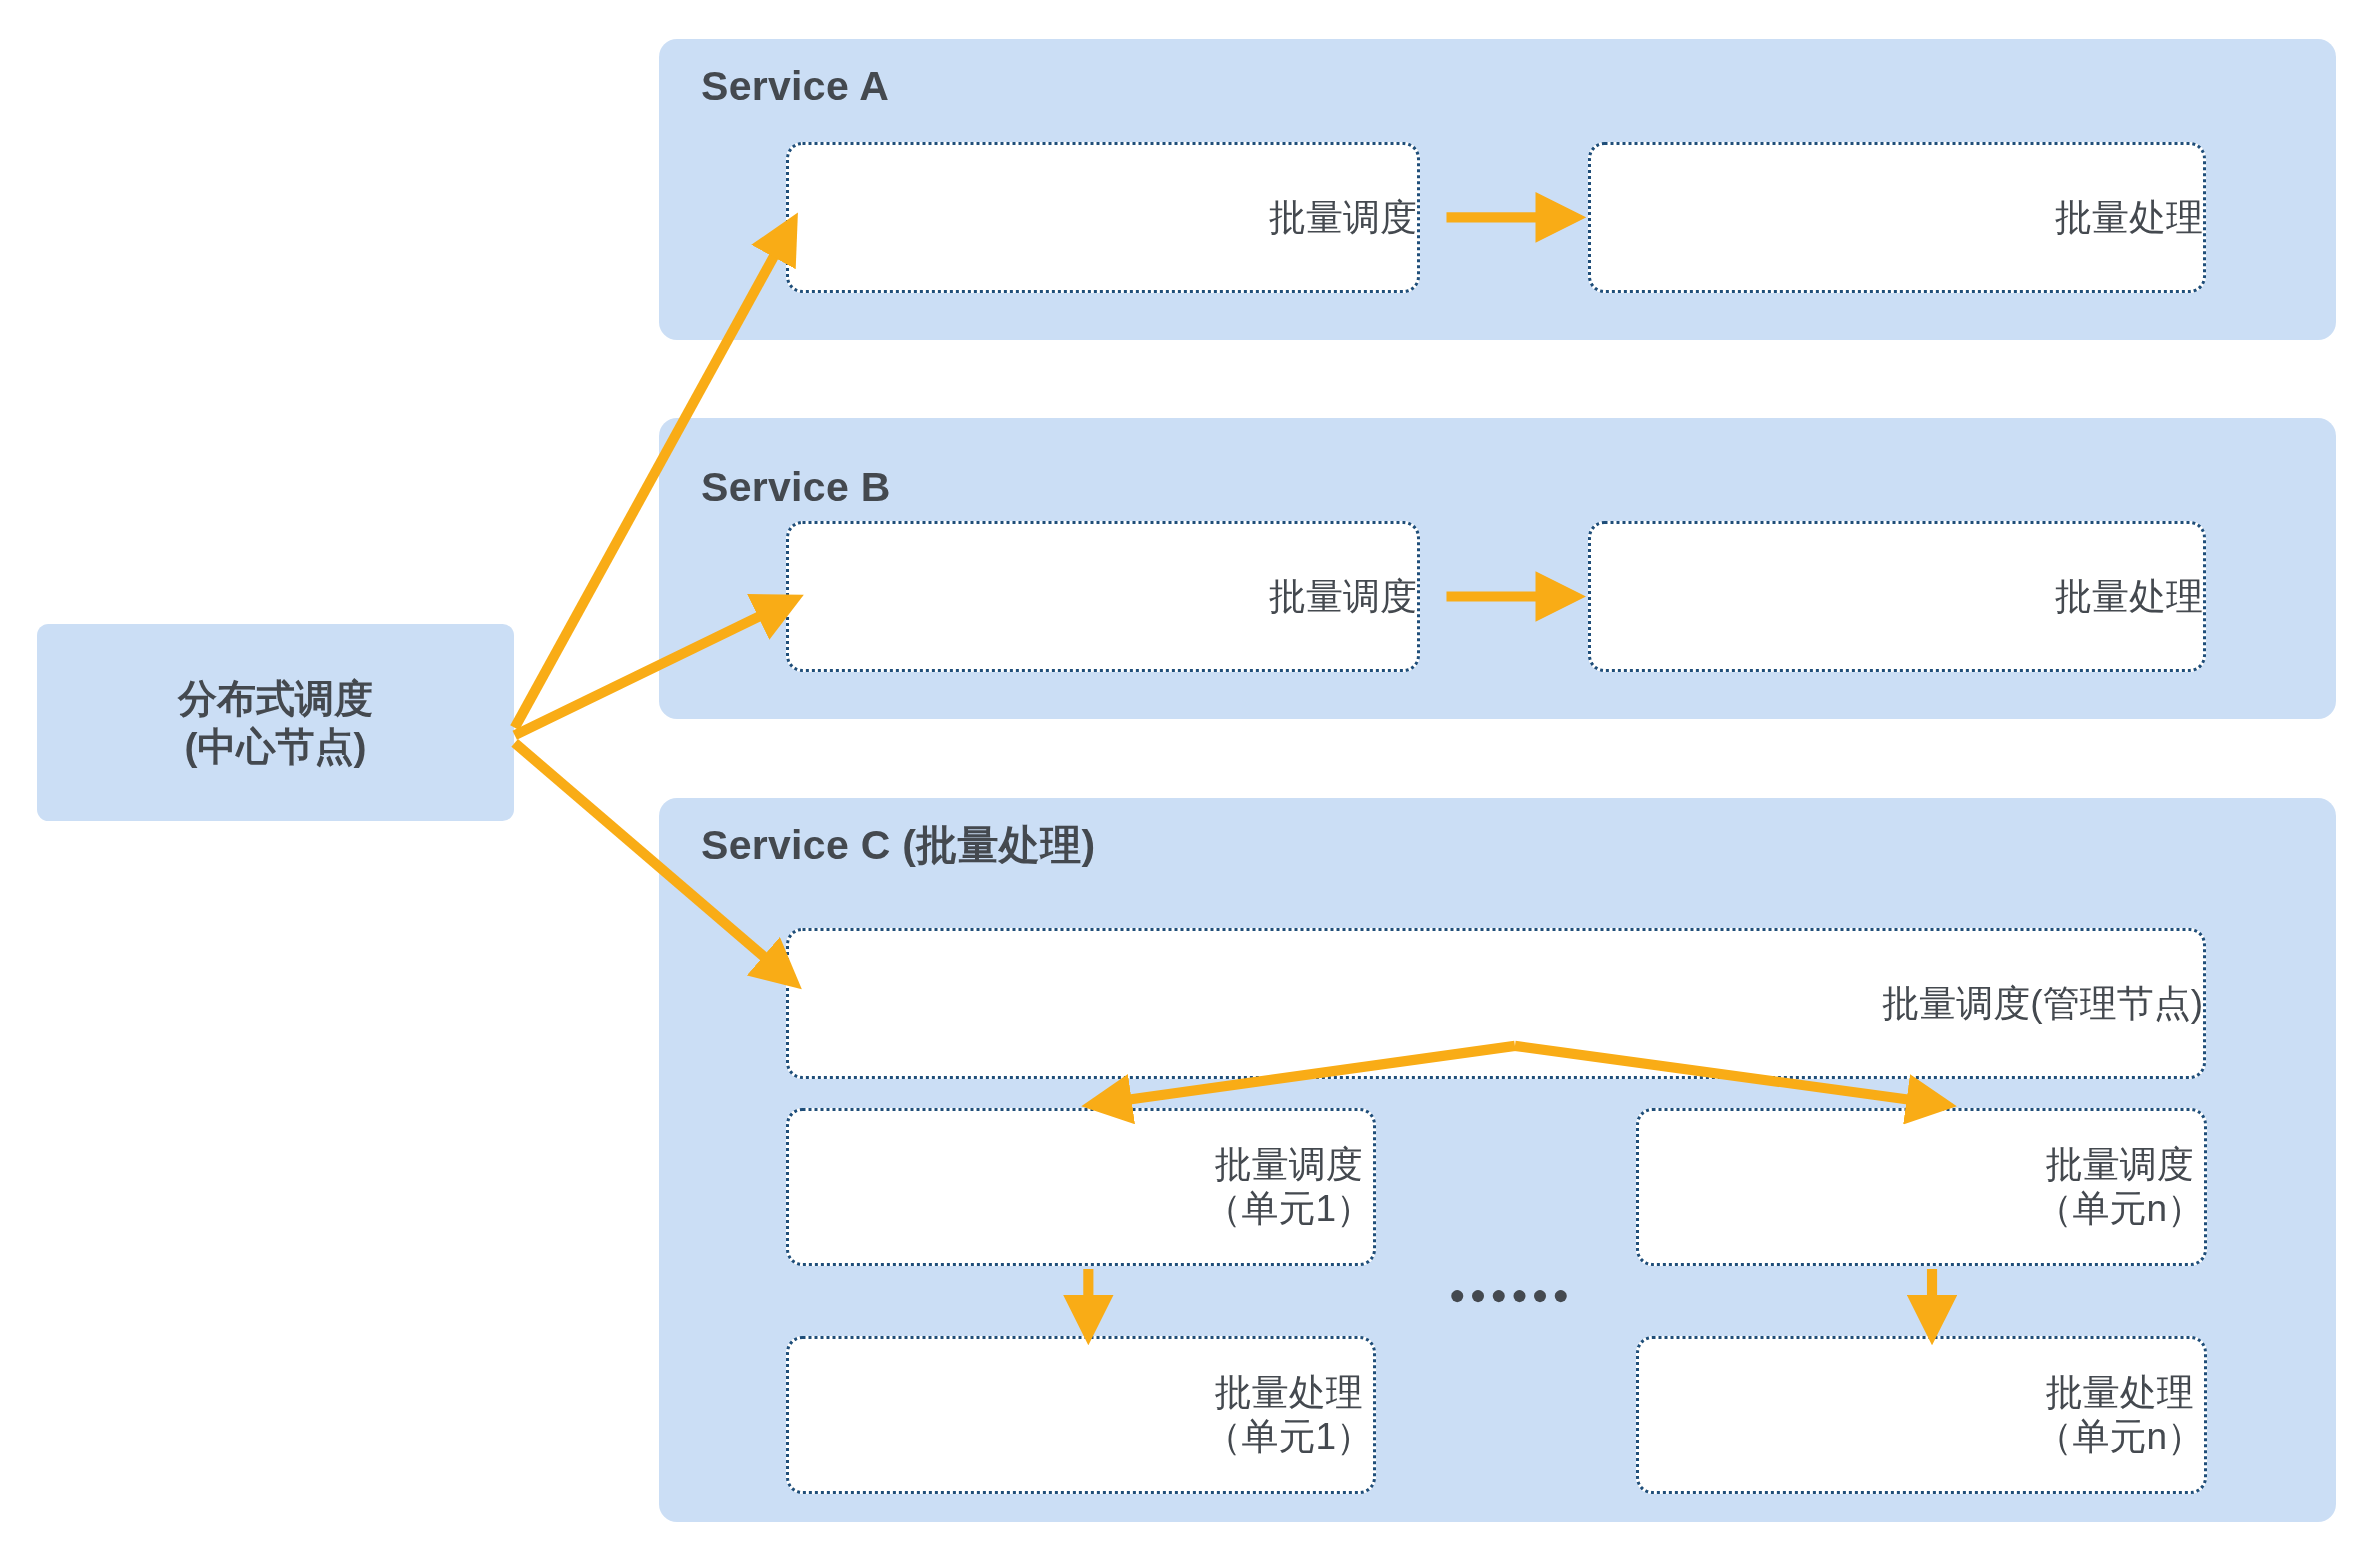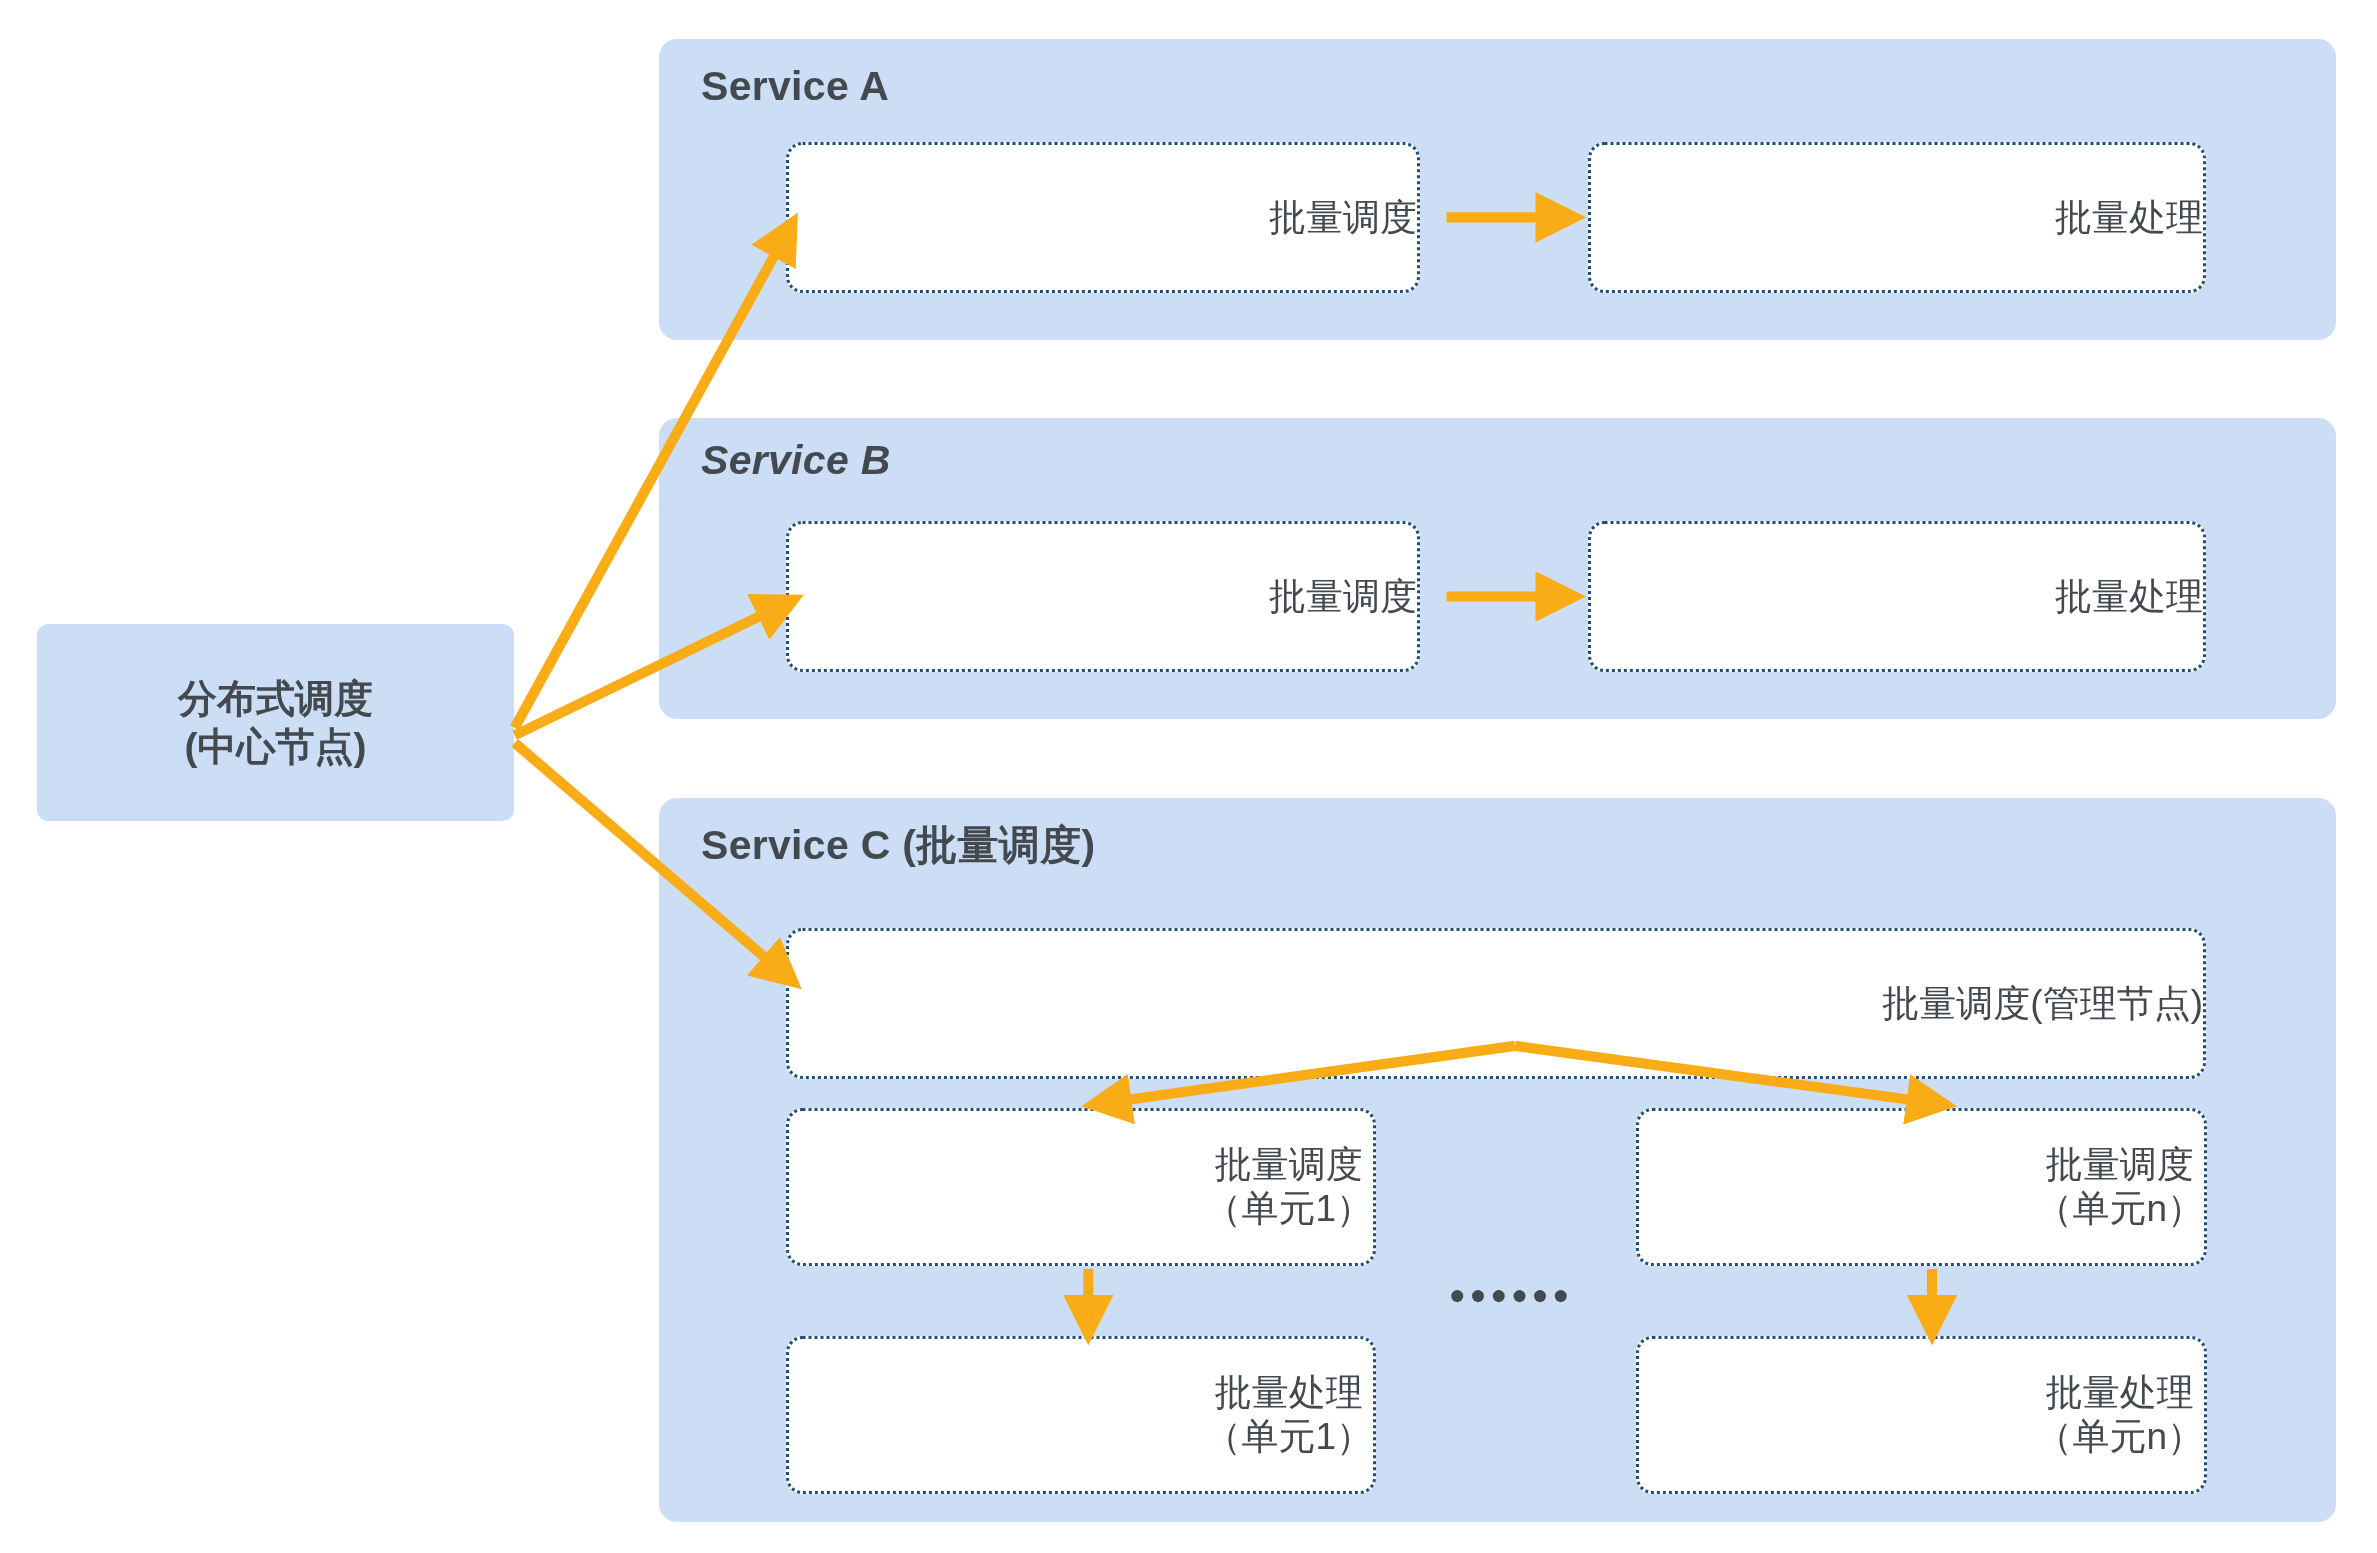--- a/index.html
+++ b/index.html
@@ -95,30 +95,30 @@
   <div class="panel" style="left:659px; top:39px; width:1677px; height:301px;"></div>
   <div class="panel-title" style="left:701px; top:63px;">Service A</div>
   <div class="node" style="left:786px; top:142px; width:634px; height:151px;">
     <span class="node-label">批量调度</span>
   </div>
   <div class="node" style="left:1588px; top:142px; width:618px; height:151px;">
     <span class="node-label">批量处理</span>
   </div>
 
   <div class="panel" style="left:659px; top:418px; width:1677px; height:301px;"></div>
-  <div class="panel-title" style="left:701px; top:437px;font-style:italic;">Service B</div>
+  <div class="panel-title" style="left:701px; top:464px;">Service B</div>
   <div class="node" style="left:786px; top:521px; width:634px; height:151px;">
     <span class="node-label">批量调度</span>
   </div>
   <div class="node" style="left:1588px; top:521px; width:618px; height:151px;">
     <span class="node-label">批量处理</span>
   </div>
 
   <div class="panel" style="left:659px; top:798px; width:1677px; height:724px;"></div>
-  <div class="panel-title" style="left:701px; top:818px;">Service C (批量调度)</div>
+  <div class="panel-title" style="left:701px; top:818px;">Service C (批量处理)</div>
 
   <div class="node" style="left:786px; top:928px; width:1420px; height:151px;">
     <span class="node-label">批量调度(管理节点)</span>
   </div>
 
   <div class="node" style="left:786px; top:1108px; width:590px; height:158px;">
     <span class="node-label">批量调度
 （单元1）</span>
   </div>
   <div class="node" style="left:1636px; top:1108px; width:571px; height:158px;">

